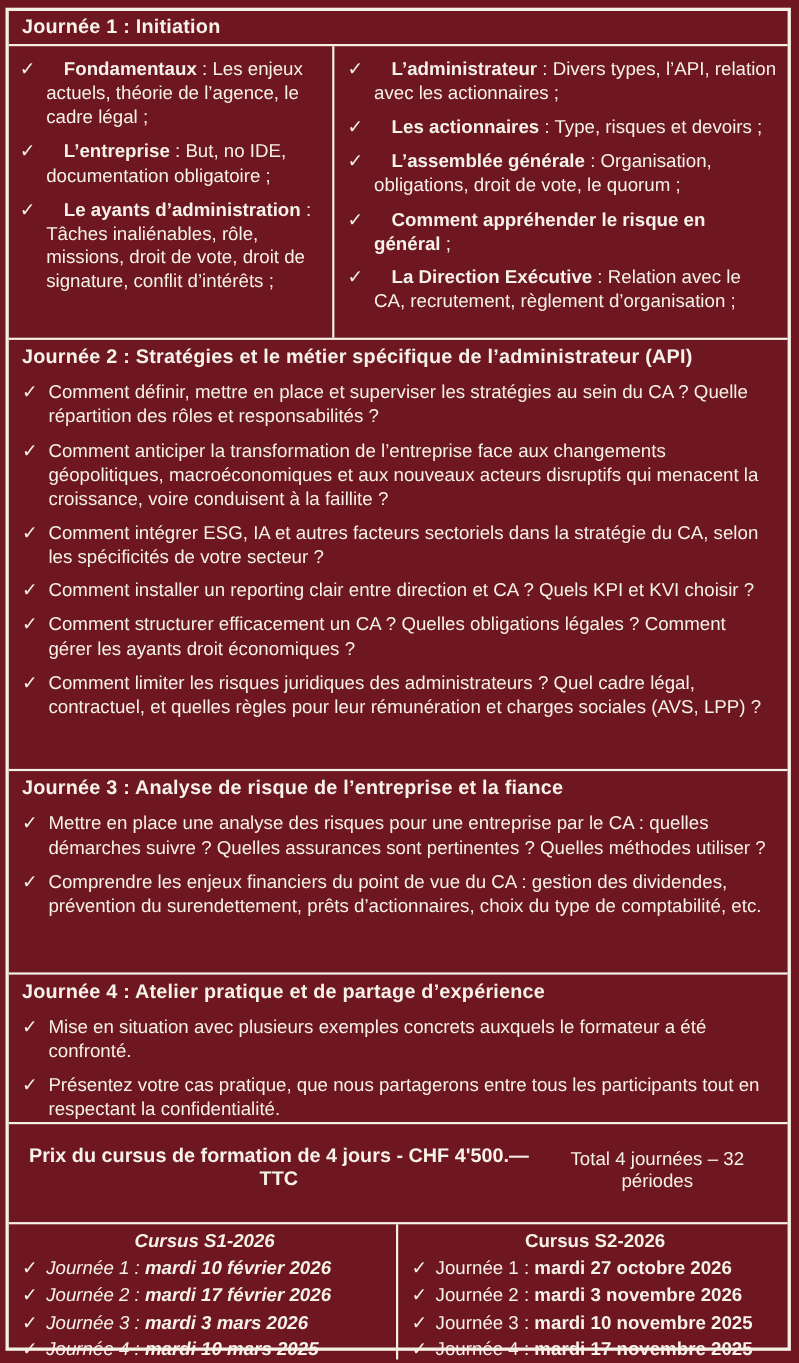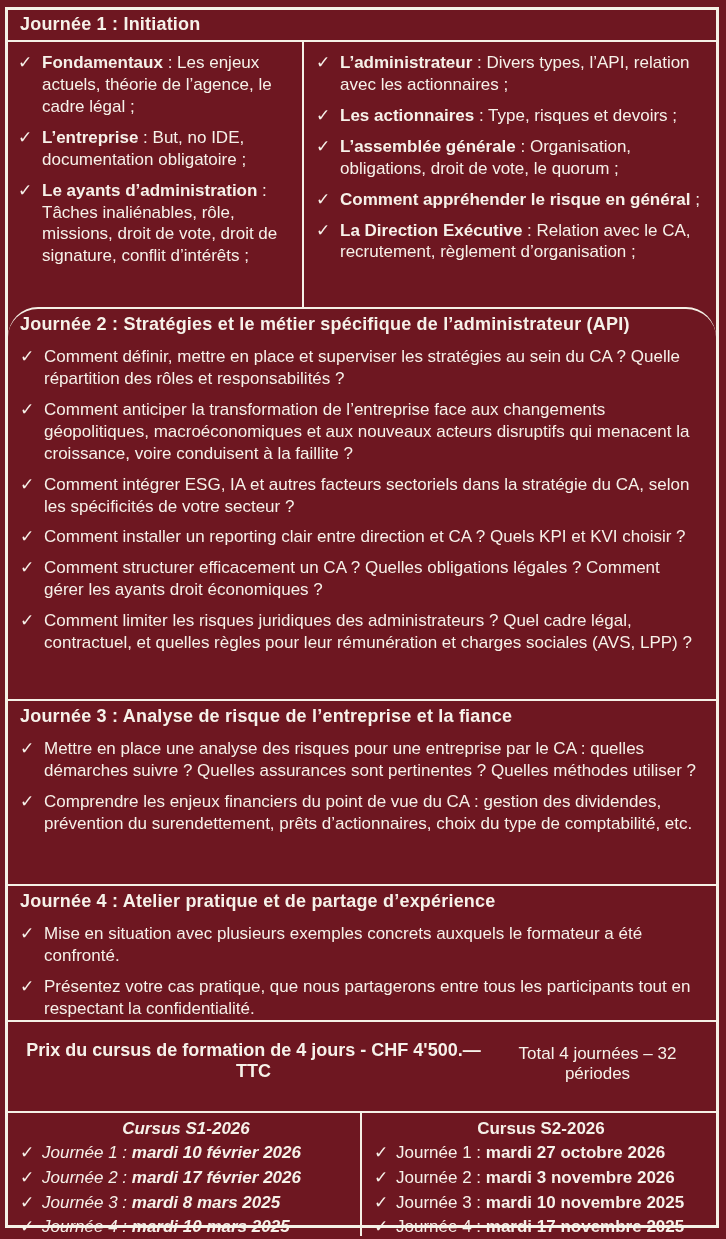--- a/index.html
+++ b/index.html
@@ -40,30 +40,30 @@
   .col-right{flex:1;padding-left:12px;}
   .bullet{
     display:flex;
     margin-bottom:9px;
     font-size:17px;line-height:1.29;
   }
   .bullet:last-child{margin-bottom:0;}
   .chk{flex:none;width:24px;}
   .cols .chk{font-weight:bold;}
   .txt{flex:1;}
-  .lead{font-weight:bold;}
+  .lead{font-weight:bold;margin-left:16px;}
   .section{
     border-top:2px solid var(--border);
     padding:5px 14px 8px 12px;
   }
   .section .sec-title{
     font-weight:bold;font-size:18px;
     margin:0 0 11px;letter-spacing:.2px;
   }
-  .day2{min-height:392px;border-radius:30px;}
+  .day2{min-height:392px;}
   .day3{min-height:185px;}
   .day4{min-height:136px;}
   .price{
     border-top:2px solid var(--border);
     min-height:91px;
     display:flex;flex-direction:row;justify-content:center;align-items:center;
     text-align:center;
     padding:8px 10px 14px;
   }
   .price-main{font-weight:bold;font-size:18px;margin-bottom:6px;}
@@ -195,21 +195,21 @@
         <div class="bullet">
           <span class="chk">✓</span>
           <span class="txt"><span>Journée 1 : </span><span class="date">mardi 10 février 2026</span></span>
         </div>
         <div class="bullet">
           <span class="chk">✓</span>
           <span class="txt"><span>Journée 2 : </span><span class="date">mardi 17 février 2026</span></span>
         </div>
         <div class="bullet">
           <span class="chk">✓</span>
-          <span class="txt"><span>Journée 3 : </span><span class="date">mardi 8 mars 2025</span></span>
+          <span class="txt"><span>Journée 3 : </span><span class="date">mardi 3 mars 2026</span></span>
         </div>
         <div class="bullet">
           <span class="chk">✓</span>
           <span class="txt"><span>Journée 4 : </span><span class="date">mardi 10 mars 2025</span></span>
         </div>
       </div>
       <div class="cursus">
         <div class="cursus-title">Cursus S2-2026</div>
         <div class="bullet">
           <span class="chk">✓</span>

